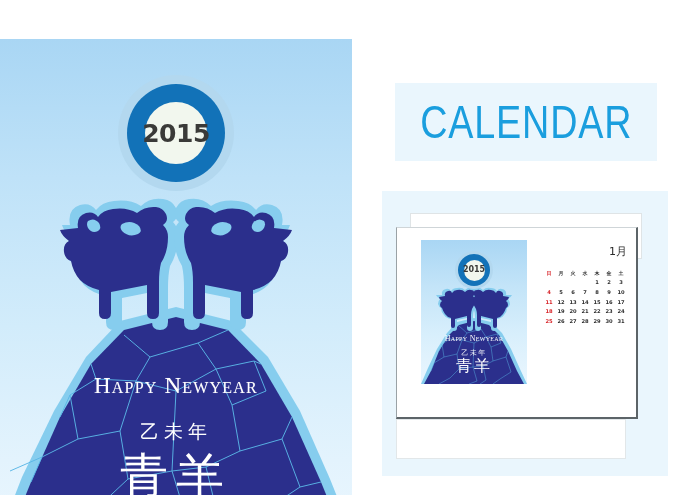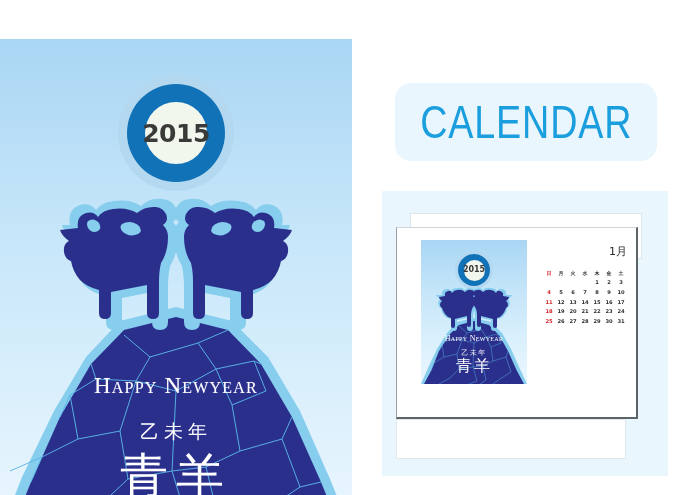--- a/index.html
+++ b/index.html
@@ -49,21 +49,21 @@
     position:absolute;left:0;top:412px;width:352px;text-align:center;
     font-family:"DejaVu Sans", sans-serif;color:#ffffff;
     font-size:48px;letter-spacing:8px;font-weight:400;line-height:1;
   }
 
   
   .right{position:absolute;left:352px;top:0;width:348px;height:495px;background:#ffffff;}
 
   .title-panel{
     position:absolute;left:43px;top:44px;width:262px;height:78px;
-    background:#eaf6fd;display:flex;align-items:center;justify-content:center;border-radius:16px;
+    background:#eaf6fd;display:flex;align-items:center;justify-content:center;
   }
   .title-text{
     font-family:"Liberation Sans", sans-serif;color:#1a9ede;
     font-size:46px;font-weight:400;letter-spacing:1px;
     transform:scaleX(.82);transform-origin:center;white-space:nowrap;
   }
 
   .mock-panel{
     position:absolute;left:30px;top:152px;width:286px;height:285px;background:#eaf6fd;
   }

